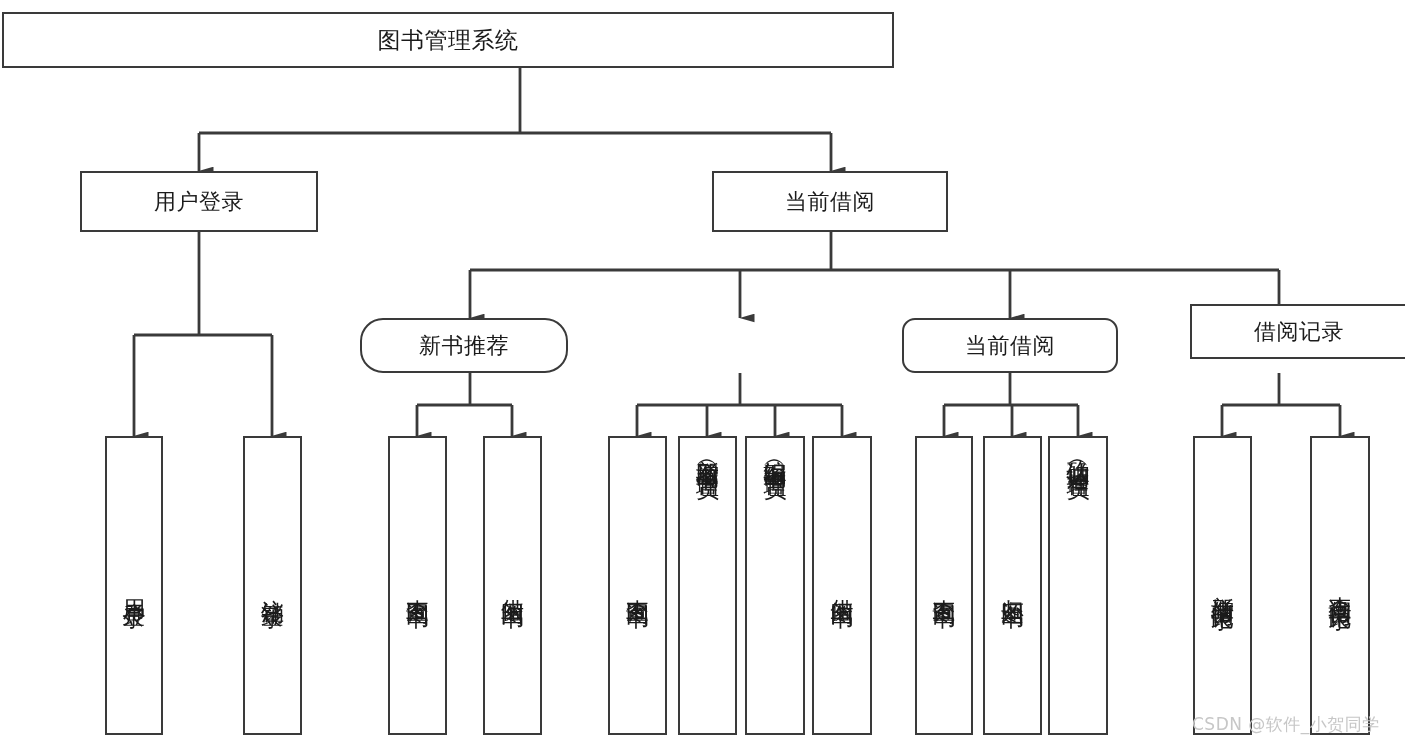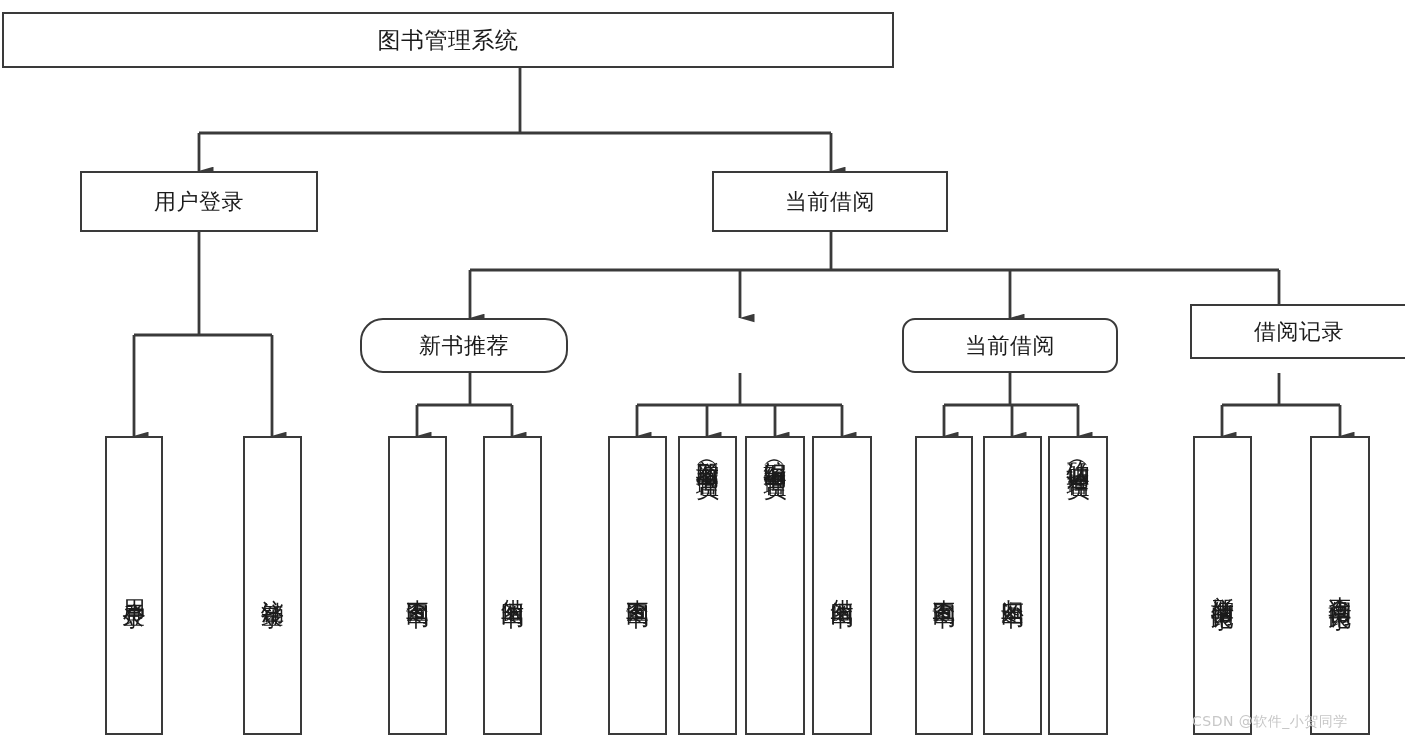--- a/index.html
+++ b/index.html
@@ -65,21 +65,21 @@
   .node.vert.topalign {
     align-items: flex-start;
   }
   .node.vert.midalign {
     align-items: center;
     padding-top: 0;
   }
   .watermark {
     position: absolute;
     color: #c7c7c7;
-    font-size: 14px;
+    font-size: 17px;
     white-space: nowrap;
     letter-spacing: 0.5px;
   }
 </style>
 </head>
 <body>
 
 <div id="canvas">
 
   <svg class="wires" viewBox="0 0 1405 747" xmlns="http://www.w3.org/2000/svg">

